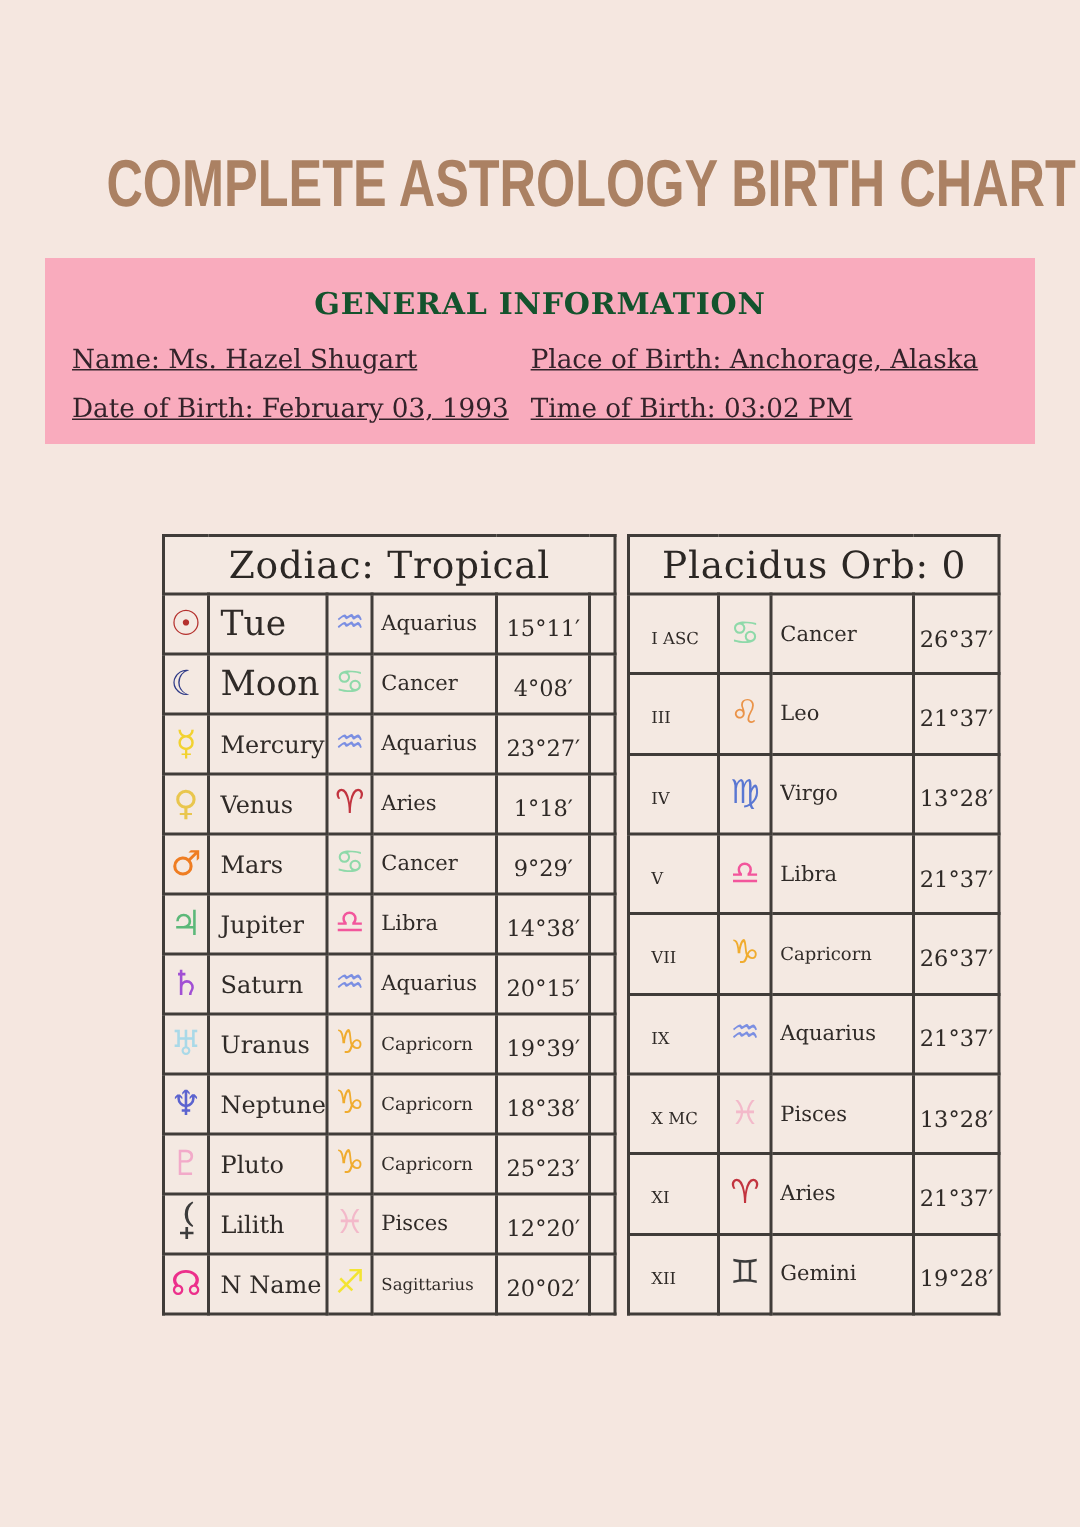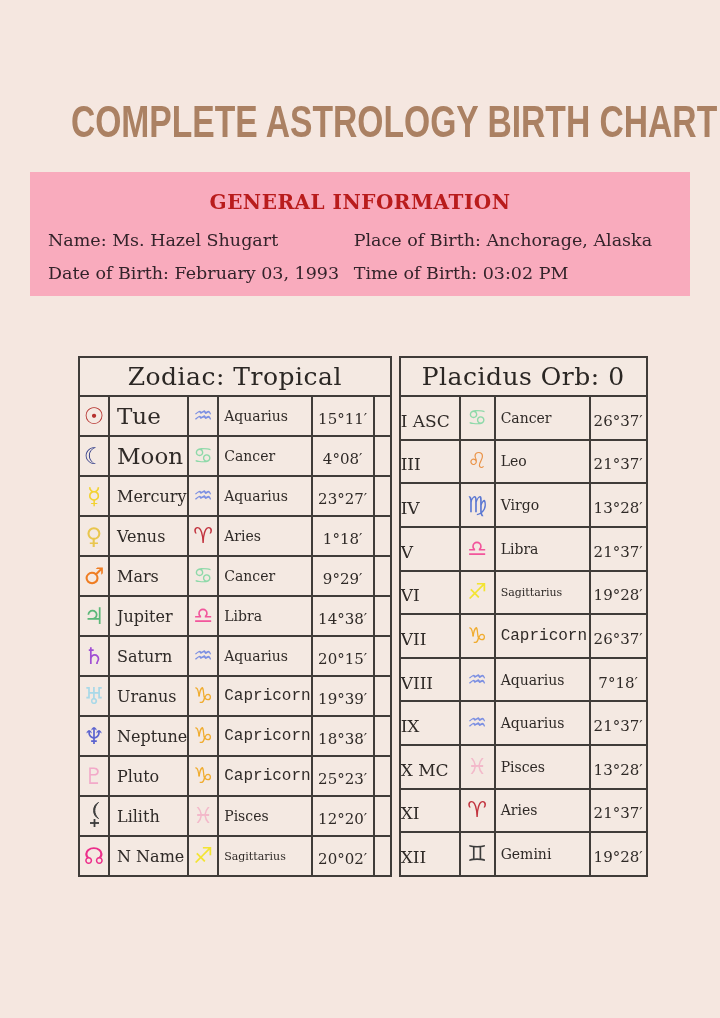--- a/index.html
+++ b/index.html
@@ -21,29 +21,29 @@
     letter-spacing:0px;white-space:nowrap;
   }
   h1.title .title-inner{display:inline-block;transform:scale(0.82,1.08);transform-origin:center;}
   
   .info-panel{
     width:660px;margin:28px auto 0 30px;background:var(--pink);
     padding:18px 18px 20px 18px;height:124px;
   }
   .info-heading{
     text-align:center;font-size:20px;font-weight:bold;
-    letter-spacing:0.5px;color:#b91c1c;margin-bottom:16px;
+    letter-spacing:0.5px;color:#14532d;margin-bottom:16px;
   }
   .info-grid{
     display:grid;grid-template-columns:49% 51%;row-gap:13px;
     font-size:17.5px;color:#33232a;
   }
-  .info-grid p{white-space:nowrap;}
-  
-  .tables{display:flex;align-items:stretch;margin:60px 0 0 78px;}
+  .info-grid p{white-space:nowrap;text-decoration:underline;}
+  
+  .tables{display:flex;align-items:stretch;margin:60px 0 0 108px;}
   table{border-collapse:collapse;table-layout:fixed;background:var(--cell);}
   td,th{border:2px solid var(--line);overflow:hidden;}
   th.tbl-header{
     height:39px;font-size:25px;font-weight:normal;color:#2b2724;
     text-align:center;letter-spacing:0.5px;
   }
   tr.data-row{height:40px;}
   .t-gap{width:7px;}
   
   .col-picon{width:30px;} .col-pname{width:67px;} .col-sicon{width:30px;}
@@ -52,24 +52,24 @@
   .col-house{width:60px;} .col-sicon2{width:35px;} .col-sname2{width:95px;} .col-deg2{width:57px;}
   td.icon-cell{text-align:center;vertical-align:middle;}
   .glyph{
     font-family:"DejaVu Sans",sans-serif;font-size:22px;line-height:1;
     display:inline-block;font-weight:bold;
   }
   .glyph.planet{font-size:23px;}
   td.name-cell{padding-left:7px;font-size:16px;vertical-align:middle;}
   td.name-cell.planet-big{font-size:23px;}
   td.sign-cell{padding-left:5px;font-size:14px;vertical-align:middle;}
-  td.sign-cell.sign-sm{font-size:16px;font-family:Liberation Mono, monospace;}
+  td.sign-cell.sign-sm{font-size:12px;}
   td.sign-cell.sign-xs{font-size:11px;}
   td.deg-cell{text-align:center;font-size:15px;vertical-align:middle;padding-top:6px;}
-  td.house-cell{padding-left:0;font-size:17px;vertical-align:middle;padding-top:6px;}
+  td.house-cell{padding-left:14px;font-size:11px;vertical-align:middle;padding-top:6px;}
 </style>
 </head>
 <body>
 
 <div class="page">
 
   <h1 class="title"><span class="title-inner">COMPLETE ASTROLOGY BIRTH CHART</span></h1>
 
   <section class="info-panel">
     <h2 class="info-heading">GENERAL INFORMATION</h2>
@@ -233,36 +233,24 @@
             <td class="sign-cell">Virgo</td>
             <td class="deg-cell">13°28′</td>
           </tr>
           <tr class="data-row">
             <td class="house-cell">V</td>
             <td class="icon-cell"><span class="glyph" style="color: rgb(242, 86, 156);">♎</span></td>
             <td class="sign-cell">Libra</td>
             <td class="deg-cell">21°37′</td>
           </tr>
           <tr class="data-row">
-            <td class="house-cell">VI</td>
-            <td class="icon-cell"><span class="glyph" style="color: rgb(243, 228, 50);">♐</span></td>
-            <td class="sign-cell sign-xs">Sagittarius</td>
-            <td class="deg-cell">19°28′</td>
-          </tr>
-          <tr class="data-row">
             <td class="house-cell">VII</td>
             <td class="icon-cell"><span class="glyph" style="color: rgb(240, 172, 47);">♑</span></td>
             <td class="sign-cell sign-sm">Capricorn</td>
             <td class="deg-cell">26°37′</td>
-          </tr>
-          <tr class="data-row">
-            <td class="house-cell">VIII</td>
-            <td class="icon-cell"><span class="glyph" style="color: rgb(123, 143, 226);">♒</span></td>
-            <td class="sign-cell">Aquarius</td>
-            <td class="deg-cell">7°18′</td>
           </tr>
           <tr class="data-row">
             <td class="house-cell">IX</td>
             <td class="icon-cell"><span class="glyph" style="color: rgb(123, 143, 226);">♒</span></td>
             <td class="sign-cell">Aquarius</td>
             <td class="deg-cell">21°37′</td>
           </tr>
           <tr class="data-row">
             <td class="house-cell">X MC</td>
             <td class="icon-cell"><span class="glyph" style="color: rgb(243, 185, 202);">♓</span></td>

